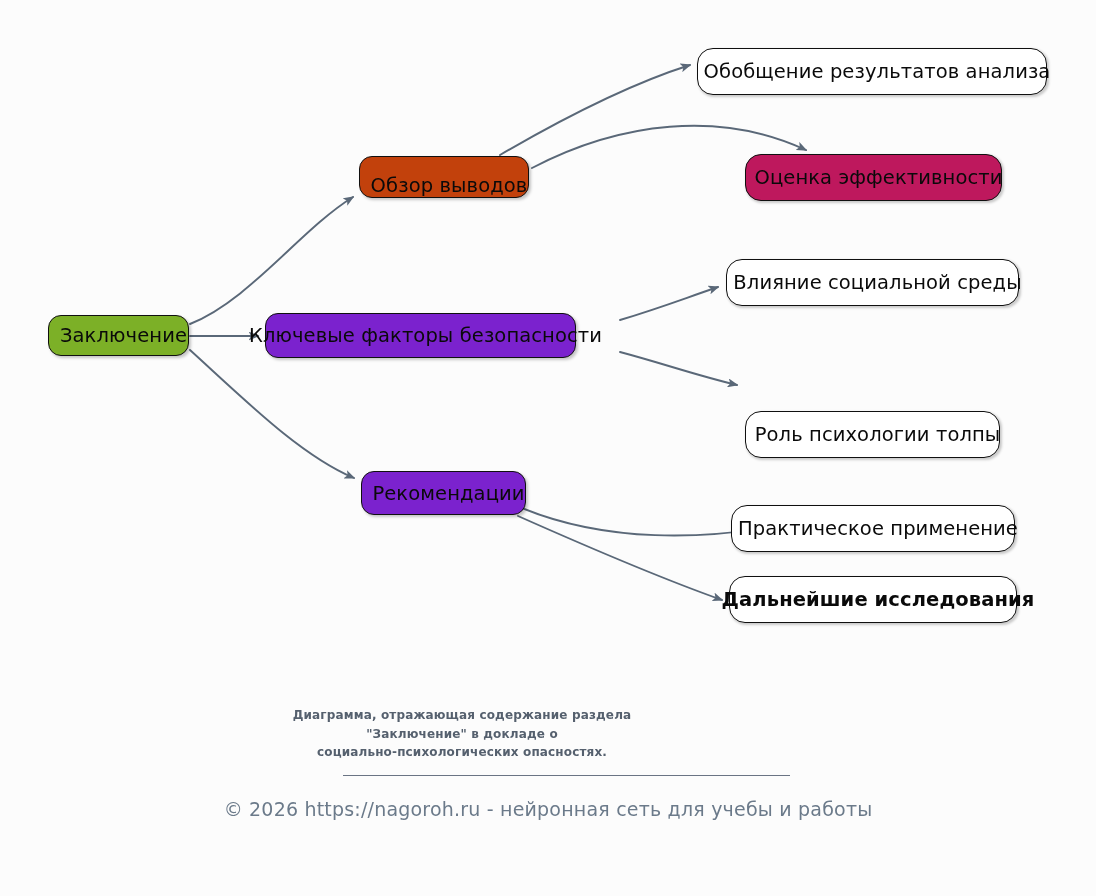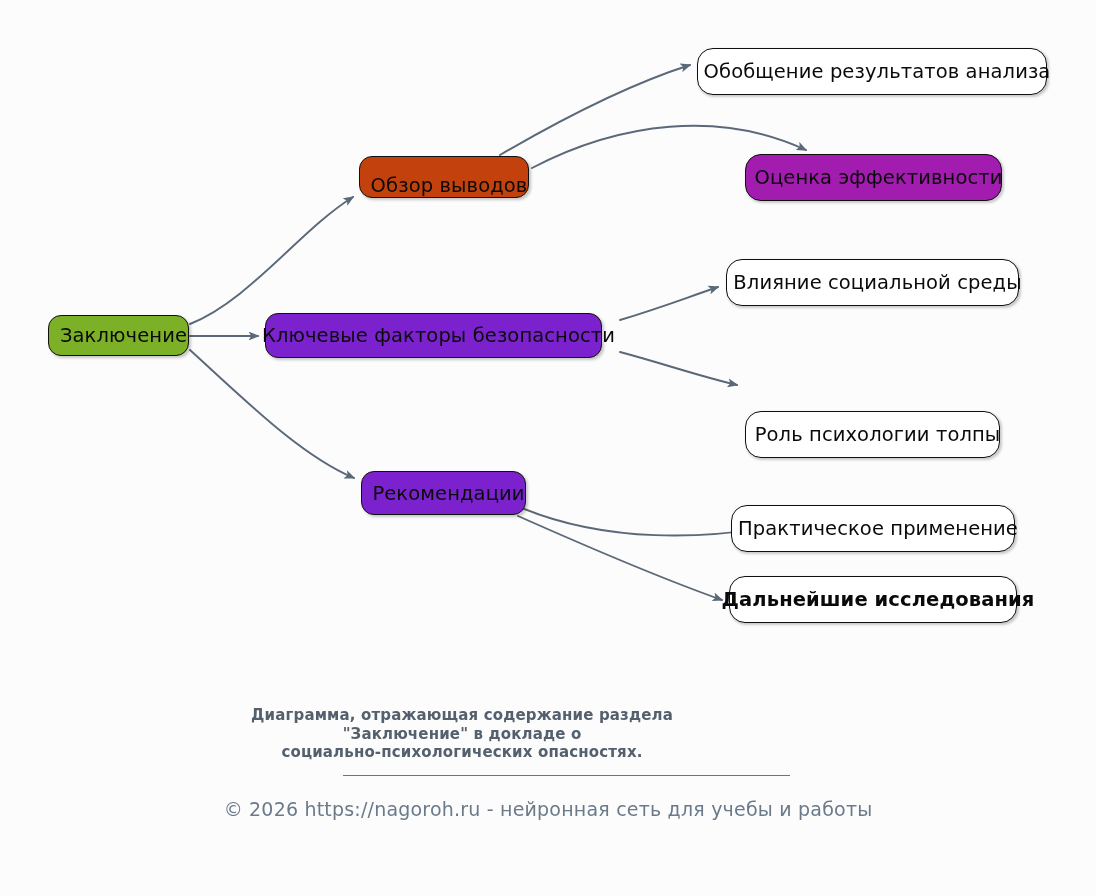--- a/index.html
+++ b/index.html
@@ -58,21 +58,21 @@
   }
 
   
   #caption {
     position: absolute;
     left: 0;
     top: 706px;
     width: 924px;
     text-align: center;
     color: #55606e;
-    font-size: 15px;
+    font-size: 12px;
     font-weight: bold;
     line-height: 18.5px;
     letter-spacing: 0.15px;
   }
   #caption .cap-line { display: block; }
 
   #divider {
     position: absolute;
     left: 343px;
     top: 775px;
@@ -121,24 +121,24 @@
     <span>Заключение</span>
   </div>
 
   <div id="nodes-layer">
       <div class="node branch" style="left: 359px; top: 156px; width: 170px; height: 42px; background: #c2410c; color: rgb(10, 10, 10); align-items: flex-end;">
         <span>Обзор выводов</span>
       </div>
       <div class="node leaf" style="left: 697px; top: 48px; width: 350px; height: 47px; background: rgb(255, 255, 255);">
         <span>Обобщение результатов анализа</span>
       </div>
-      <div class="node leaf" style="left: 745px; top: 154px; width: 257px; height: 47px; background: #a21caf;">
+      <div class="node leaf" style="left: 745px; top: 154px; width: 257px; height: 47px; background: #be185d;">
         <span>Оценка эффективности</span>
       </div>
-      <div class="node branch" style="left: 265px; top: 313px; width: 337px; height: 45px; background: rgb(123, 34, 206); color: rgb(10, 10, 10);">
+      <div class="node branch" style="left: 265px; top: 313px; width: 311px; height: 45px; background: rgb(123, 34, 206); color: rgb(10, 10, 10);">
         <span>Ключевые факторы безопасности</span>
       </div>
       <div class="node leaf" style="left: 726px; top: 259px; width: 293px; height: 47px; background: rgb(255, 255, 255);">
         <span>Влияние социальной среды</span>
       </div>
       <div class="node leaf" style="left: 745px; top: 365px; width: 255px; height: 47px; background: rgb(255, 255, 255); margin-top: 46px;">
         <span>Роль психологии толпы</span>
       </div>
       <div class="node branch" style="left: 361px; top: 471px; width: 165px; height: 44px; background: rgb(123, 34, 206); color: rgb(10, 10, 10);">
         <span>Рекомендации</span>

